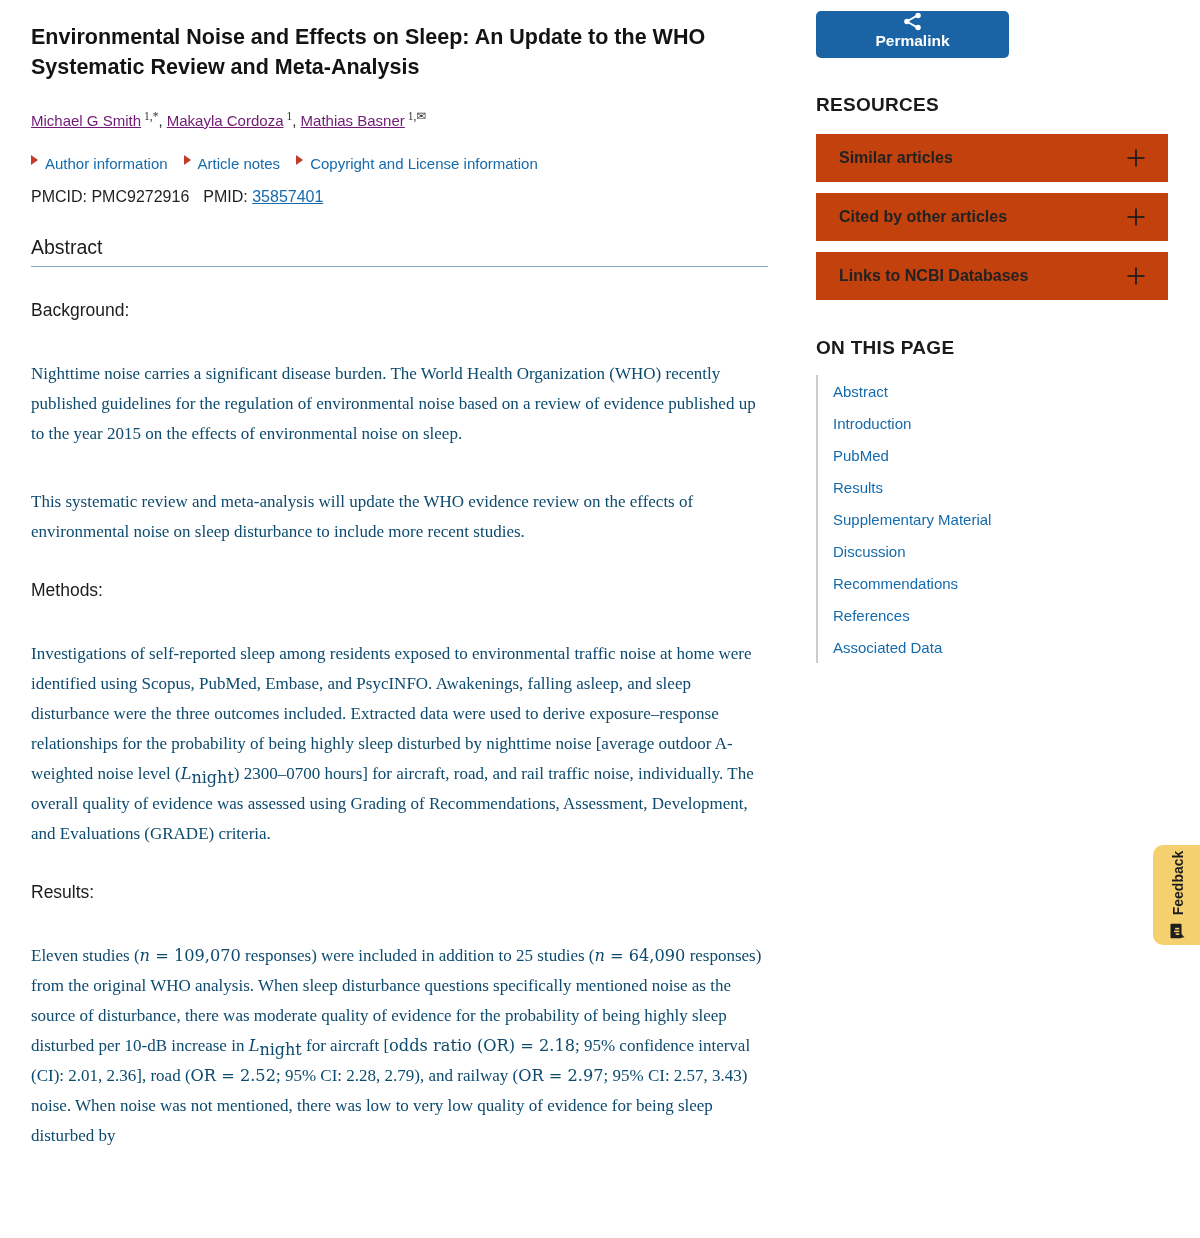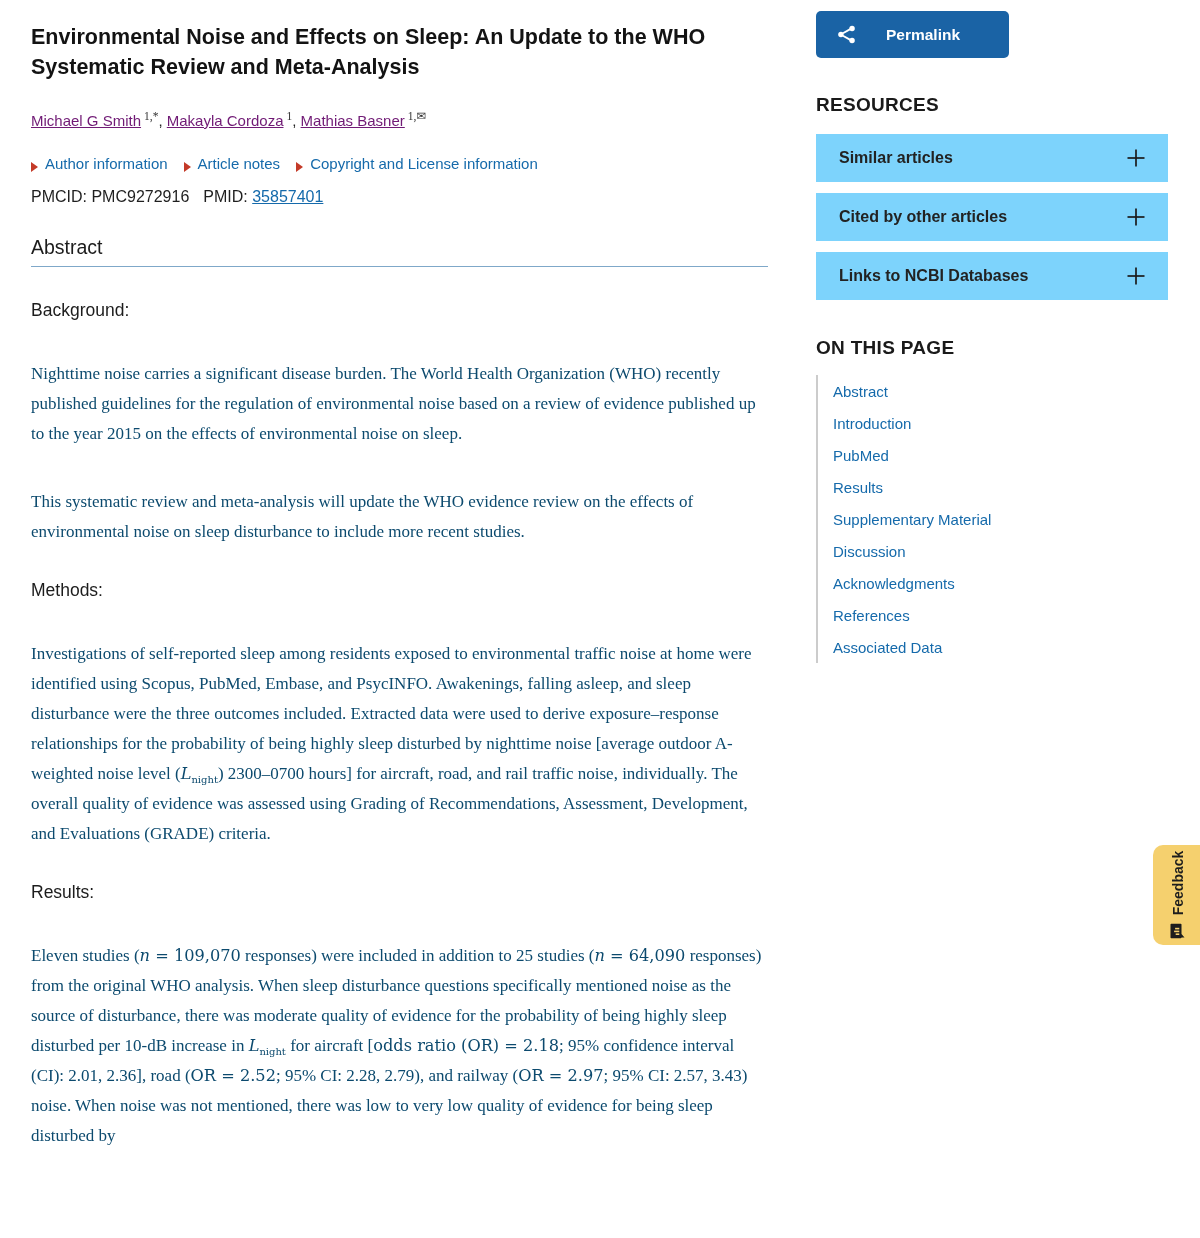--- a/index.html
+++ b/index.html
@@ -6,42 +6,42 @@
   html, body { width: 1200px; height: 1238px; overflow: hidden; background: #ffffff; }
   body { font-family: "Liberation Sans", sans-serif; color: #1c1c1c; position: relative; }
 
   
   .main { position: absolute; left: 31px; top: 0; width: 737px; }
   h1.title { margin-top: 22px; font-size: 21.5px; line-height: 30px; font-weight: 700; color: #131313; }
   .authors { margin-top: 27px; font-size: 15px; color: #222; }
   .authors a { color: #701a75; text-decoration: underline; margin-top: 40px; }
   .authors sup { font-family: "Liberation Serif", serif; font-size: 11.5px; margin-left: 3px; color: #333; }
   .info-row { margin-top: 26px; display: flex; gap: 16px; font-size: 15px; align-items: center; }
-  .info-item { display: inline-flex; align-items: flex-end; gap: 7px; cursor: pointer; }
+  .info-item { display: inline-flex; align-items: flex-start; gap: 7px; cursor: pointer; }
   .tri { width: 0; height: 0; border-left: 7px solid #c43a28; border-top: 5px solid transparent; border-bottom: 5px solid transparent; display: inline-block; }
   .info-item a { color: #156aab; text-decoration: none; }
   .ids-row { margin-top: 16px; font-size: 16px; color: #1f1f1f; }
   .ids-row .pmid { margin-left: 14px; }
   .ids-row a { color: #156aab; text-decoration: underline; }
 
   h2.abstract-h { margin-top: 30px; font-size: 19.5px; font-weight: 400; color: #1c1c1c; padding-bottom: 7px; border-bottom: 1px solid #7fa8c9; }
   h3.sub-h { margin-top: 33px; font-size: 17.5px; font-weight: 400; color: #1c1c1c; }
   p.body-p { margin-top: 38px; font-family: "Liberation Serif", serif; font-size: 17px; line-height: 30px; color: #0c4a6e; }
   .math { font-family: "DejaVu Serif", serif; font-size: 16.2px; }
   .mvar { font-style: italic; }
-  .math sub { font-size: 10px; line-height: 0; }
+  .math sub { font-size: 16px; line-height: 0; }
 
   
   .sidebar { position: absolute; left: 816px; top: 0; width: 352px; }
-  .permalink-btn { margin-top: 11px; width: 193px; height: 47px; background: #1a63a5; border: none; border-radius: 5px; color: #fff; display: flex; align-items: center; padding: 0 20px; cursor: pointer; }
+  .permalink-btn { margin-top: 11px; width: 193px; height: 47px; background: #1a63a5; border: none; border-radius: 5px; color: #fff; display: flex; align-items: center; padding: 0 20px; cursor: pointer; flex-direction: column; }
   .permalink-btn .plabel { flex: 1; text-align: center; font-weight: 700; font-size: 15.5px; font-family: "Liberation Sans", sans-serif; }
   .side-heading { font-size: 19px; font-weight: 700; letter-spacing: 0.3px; color: #1a1a1a; }
   .res-heading { margin-top: 36px; }
   .accordion-list { margin-top: 18px; }
-  .accordion { height: 48px; background: #7dd3fc; margin-bottom: 11px; display: flex; align-items: center; justify-content: space-between; padding: 0 22px 0 23px; cursor: pointer; }
+  .accordion { height: 48px; background: #c2410c; margin-bottom: 11px; display: flex; align-items: center; justify-content: space-between; padding: 0 22px 0 23px; cursor: pointer; }
   .accordion .alabel { font-size: 16px; font-weight: 700; color: #222; }
   .otp-heading { margin-top: 37px; }
   .otp-list { margin-top: 16px; border-left: 2px solid #cccccc; padding-left: 15px; }
   .otp-link { display: block; padding: 7.5px 0; font-size: 15px; color: #156aab; text-decoration: none; cursor: pointer; }
 
   
   .feedback { position: absolute; right: 0; top: 845px; width: 47px; height: 100px; background: #f5d06e; border-radius: 10px 0 0 10px; cursor: pointer; }
   .feedback-rot { position: absolute; left: 50%; top: 50%; width: 100px; height: 47px; transform: translate(-50%,-50%) rotate(-90deg); display: flex; align-items: center; justify-content: center; gap: 8px; }
   .feedback-rot .flabel { font-size: 14px; font-weight: 700; color: #1d1d1d; }
 </style>
@@ -135,21 +135,21 @@
   </div>
 
   <div class="side-heading otp-heading">ON THIS PAGE</div>
   <nav class="otp-list">
     <a href="#" class="otp-link">Abstract</a>
     <a href="#" class="otp-link">Introduction</a>
     <a href="#" class="otp-link">PubMed</a>
     <a href="#" class="otp-link">Results</a>
     <a href="#" class="otp-link">Supplementary Material</a>
     <a href="#" class="otp-link">Discussion</a>
-    <a href="#" class="otp-link">Acknowledgments</a>
+    <a href="#" class="otp-link">Recommendations</a>
     <a href="#" class="otp-link">References</a>
     <a href="#" class="otp-link">Associated Data</a>
   </nav>
 </div>
 
 <div class="feedback">
   <div class="feedback-rot">
     <span style="display:inline-flex;">
       <svg width="16" height="16" viewBox="0 0 16 16">
         <path d="M1.5 1h13a0.8 0.8 0 0 1 0.8 0.8v9.4a0.8 0.8 0 0 1 -0.8 0.8h-9.5l-3.5 3v-3h0a0.8 0.8 0 0 1 -0.8 -0.8v-9.4a0.8 0.8 0 0 1 0.8 -0.8z" fill="#1d1d1d"></path>

